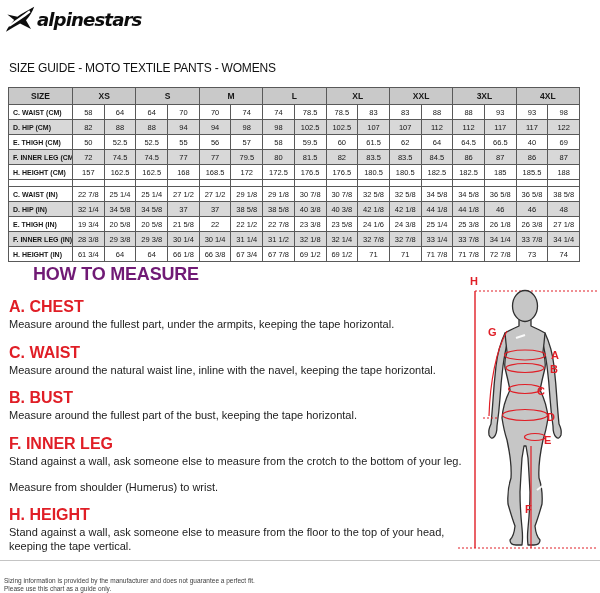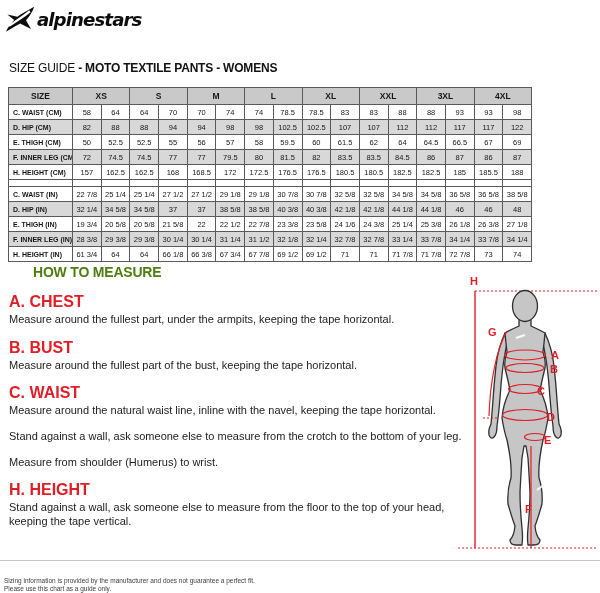--- a/index.html
+++ b/index.html
@@ -4,37 +4,37 @@
 <style>
   html,body{margin:0;padding:0;}
   body{
     width:600px;height:593px;position:relative;background:#fff;
     font-family:"Liberation Sans",sans-serif;color:#1a1a1a;overflow:hidden;
   }
   
   .logo{position:absolute;top:4px;left:6px;width:150px;height:30px;}
   
   .page-title{position:absolute;top:61px;left:9px;font-size:12px;letter-spacing:-0.2px;color:#111;white-space:nowrap;}
-  .page-title .bold{font-weight:bold;text-align:center;}
+  .page-title .bold{font-weight:normal;text-align:center;}
   
   .size-table{
-    position:absolute;top:87px;left:8px;width:524px;
+    position:absolute;top:87px;left:8px;width:572px;
     border-collapse:collapse;table-layout:fixed;
   }
   .size-table th,.size-table td{
     border:1px solid #595959;padding:0;text-align:center;
     font-size:7.5px;height:14px;color:#161616;overflow:hidden;white-space:nowrap;
   }
   .size-table th{background:#c9c9c9;font-size:8.5px;font-weight:bold;height:16px;}
   .size-table td.rowlabel{font-weight:bold;text-align:left;padding-left:4px;font-size:7px;}
   .size-table tr.alt td{background:#d8d8d8;}
   .size-table tr.sep td{height:6px;background:#fff;}
   
   .howto{position:absolute;top:264px;left:9px;width:466px;}
-  .howto h2{margin:0 0 13px 0;font-size:14px;letter-spacing:-0.2px;color:#4d7c0f;padding-left:24px;}
+  .howto h2{margin:0 0 13px 0;font-size:18px;letter-spacing:-0.2px;color:#701a75;padding-left:24px;}
   .section{margin:0 0 12.5px 0;}
   .section .shead{font-size:16px;font-weight:bold;color:#e01e26;margin:0 0 2px 0;}
   .section .stext{font-size:11px;color:#222;line-height:1.2;margin:0;}
   
   .figure{position:absolute;left:450px;top:268px;width:150px;height:290px;}
   
   .divider{position:absolute;top:560px;left:0;width:600px;border-top:1px solid #c4c4c4;}
   .footer{position:absolute;top:577px;left:4px;font-size:6.5px;line-height:8px;color:#3d3d3d;}
 </style>
 </head>
@@ -115,21 +115,21 @@
         <td>56</td>
         <td>57</td>
         <td>58</td>
         <td>59.5</td>
         <td>60</td>
         <td>61.5</td>
         <td>62</td>
         <td>64</td>
         <td>64.5</td>
         <td>66.5</td>
-        <td>67</td>
+        <td>40</td>
         <td>69</td>
       </tr>
       <tr class="alt">
         <td class="rowlabel">F. INNER LEG (CM)</td>
         <td>72</td>
         <td>74.5</td>
         <td>74.5</td>
         <td>77</td>
         <td>77</td>
         <td>79.5</td>
@@ -281,28 +281,29 @@
 </table>
 
 <div class="howto">
   <h2>HOW TO MEASURE</h2>
 
   <div class="section">
     <div class="shead">A. CHEST</div>
     <p class="stext">Measure around the fullest part, under the armpits, keeping the tape horizontal.</p>
   </div>
   <div class="section">
+    <div class="shead">C. WAIST</div>
+    <p class="stext">Measure around the natural waist line, inline with the navel, keeping the tape horizontal.</p>
+  </div>
+  <div class="section">
     <div class="shead">B. BUST</div>
     <p class="stext">Measure around the fullest part of the bust, keeping the tape horizontal.</p>
   </div>
   <div class="section">
-    <div class="shead">C. WAIST</div>
-    <p class="stext">Measure around the natural waist line, inline with the navel, keeping the tape horizontal.</p>
-  </div>
-  <div class="section">
+    <div class="shead">F. INNER LEG</div>
     <p class="stext">Stand against a wall, ask someone else to measure from the crotch to the bottom of your leg.</p>
   </div>
   <div class="section">
     <p class="stext">Measure from shoulder (Humerus) to wrist.</p>
   </div>
   <div class="section">
     <div class="shead">H. HEIGHT</div>
     <p class="stext">Stand against a wall, ask someone else to measure from the floor to the top of your head, keeping the tape vertical.</p>
   </div>
 </div>

